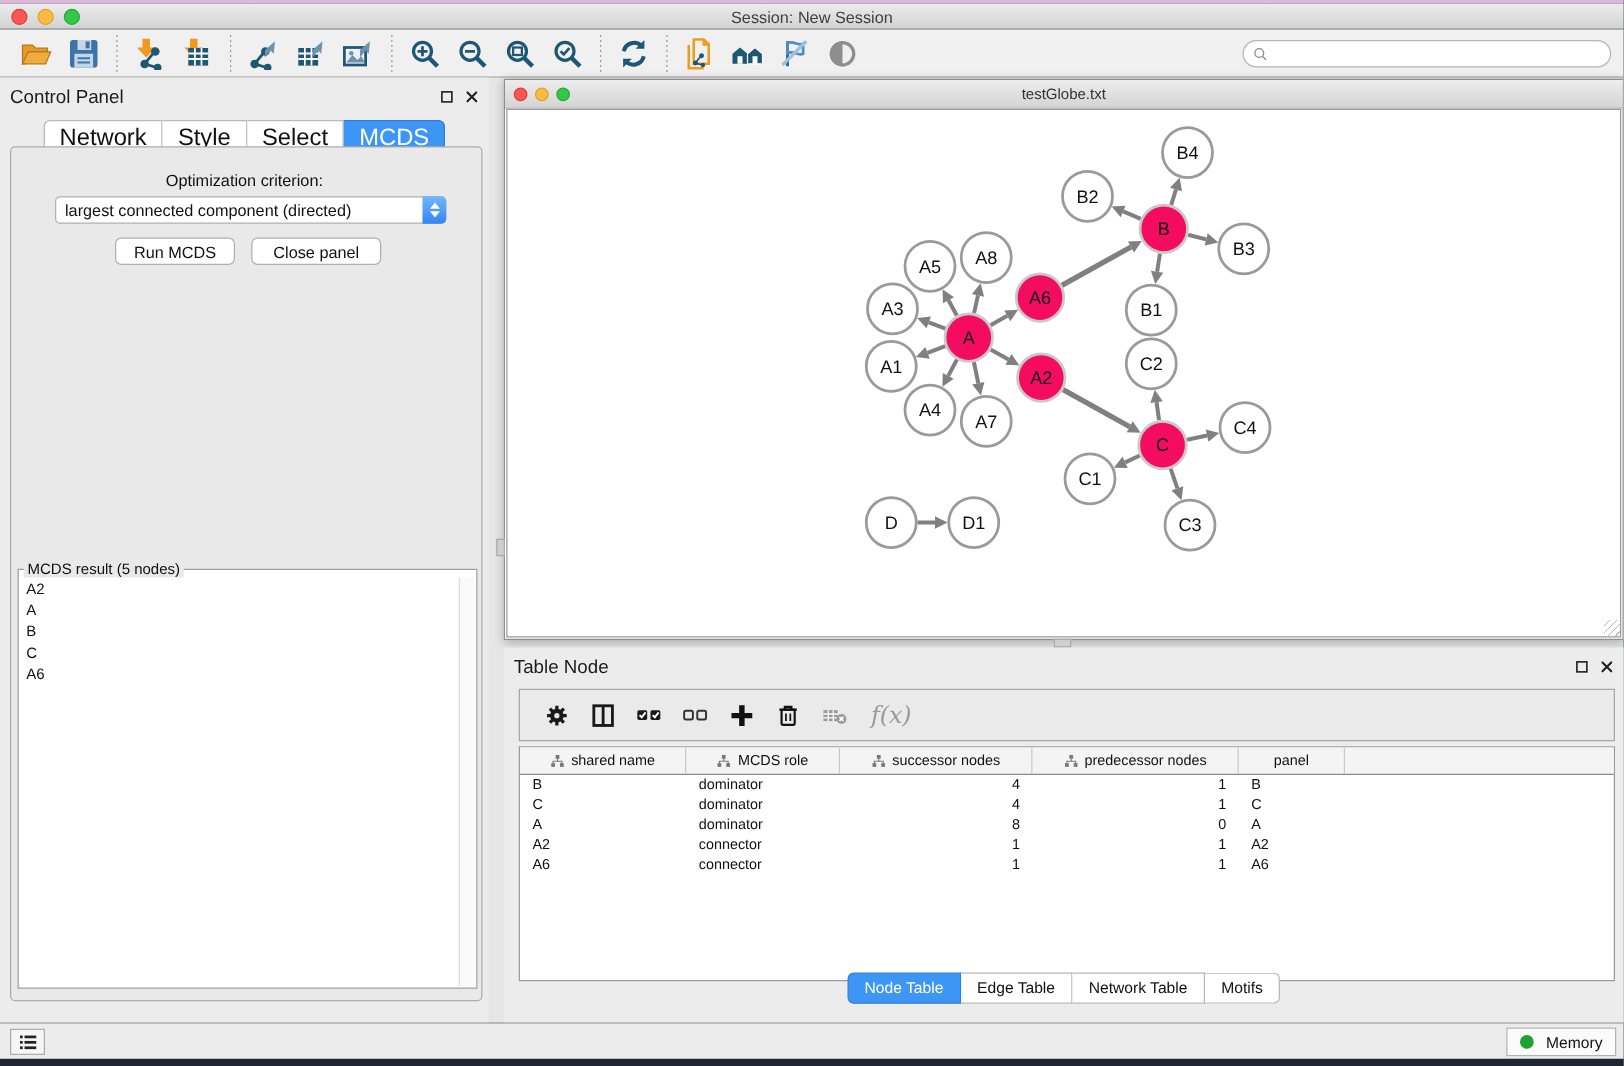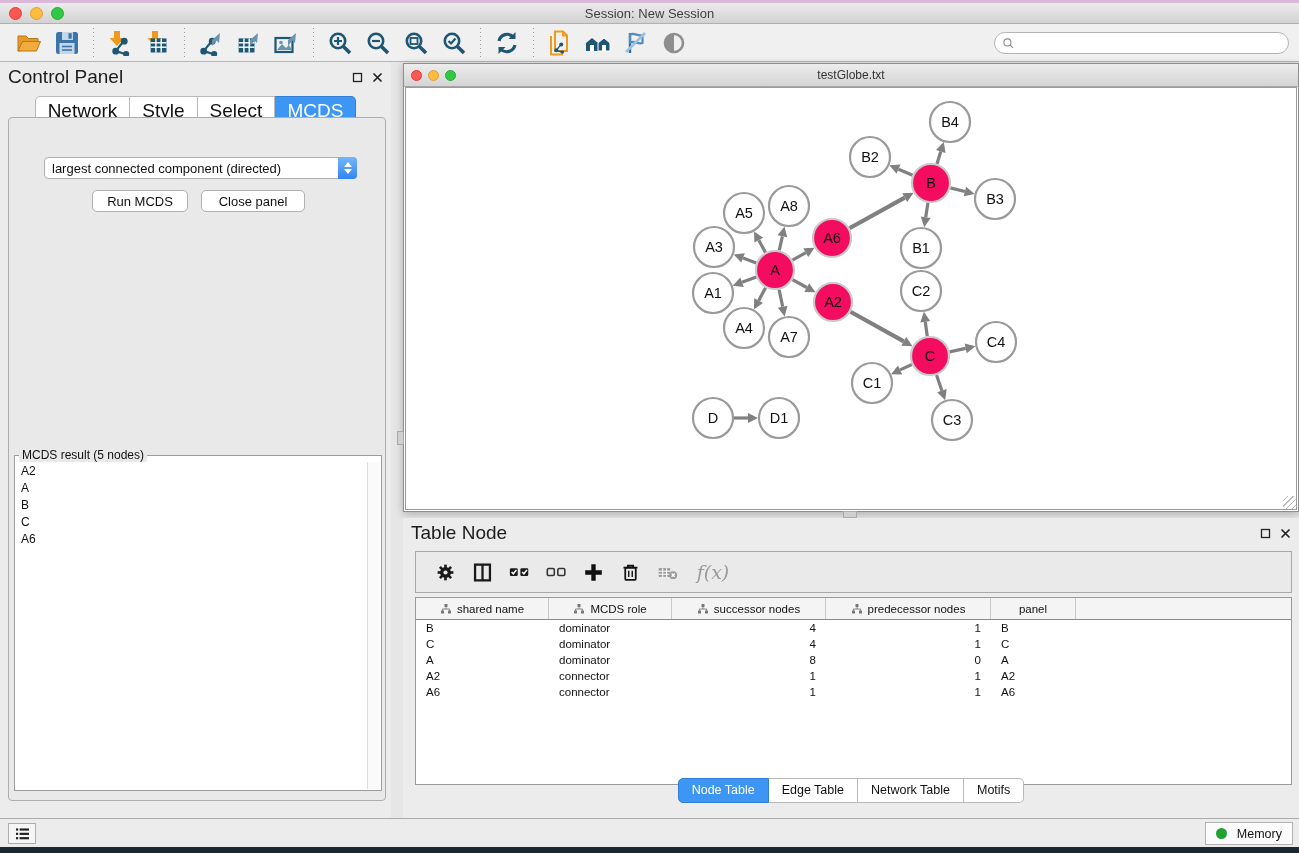--- a/index.html
+++ b/index.html
@@ -31,21 +31,21 @@
     background:#fff; border:1px solid #b5b5b5; border-radius:11px;
     display:flex; align-items:center; padding-left:7px; }
   #search-box svg { width:13px; height:13px; }
 
   
   #main-bg { left:0; top:62px; width:1299px; height:756px; background:#e6e6e6; }
 
   
   #control-panel { left:0; top:62px; width:391px; height:756px; background:#ececec; }
   .panel-head { height:24px; display:flex; align-items:center; padding:0 8px; }
-  .panel-head .ph-title { font-size:19px; color:#1c1c1c; flex:1; padding-top:6px; }
+  .panel-head .ph-title { font-size:15px; color:#1c1c1c; flex:1; padding-top:6px; }
   .ph-icons { display:flex; gap:9px; align-items:center; padding-top:6px; }
   .ph-icons svg { width:11px; height:11px; }
 
   .ctab-row { position:absolute; left:0; top:34px; width:391px; display:flex; justify-content:center; }
   .ctab { font-size:19px; color:#111; background:#fff; border:1px solid #b9b9b9;
     border-left:none; padding:3px 12px 4px; }
   .ctab:first-child { border-left:1px solid #b9b9b9; border-radius:5px 0 0 5px; }
   .ctab:last-child { border-radius:0 5px 5px 0; }
   .ctab.sel { background:#3e96f4; border-color:#2f7fd6; color:#fff; }
 
@@ -316,20 +316,21 @@
         </svg>
     </span>
   </div>
   <div class="ctab-row" id="cp-tabs">
       <div class="ctab">Network</div>
       <div class="ctab">Style</div>
       <div class="ctab">Select</div>
       <div class="ctab sel">MCDS</div>
     </div>
   <div class="abs" id="cp-box"></div>
+  <div class="abs" id="opt-label">Optimization criterion:</div>
   <div class="abs" id="criterion-select">
     <span class="sel-text">largest connected component (directed)</span>
     <span class="stepper">
         <span class="up"></span>
         <span class="down"></span>
       </span>
   </div>
   <div class="cp-btn" id="run-btn">Run MCDS</div>
   <div class="cp-btn" id="closep-btn">Close panel</div>
   <div id="mcds-fieldset">

